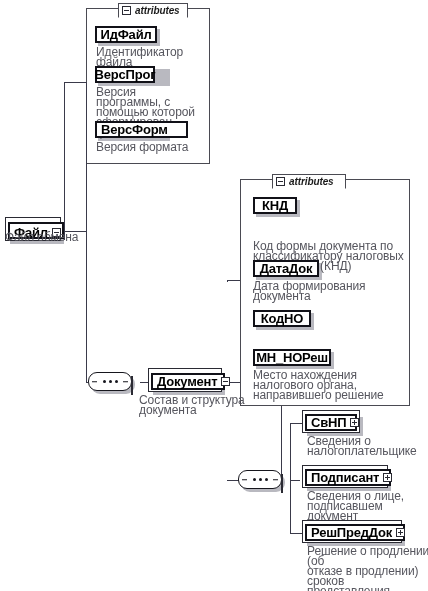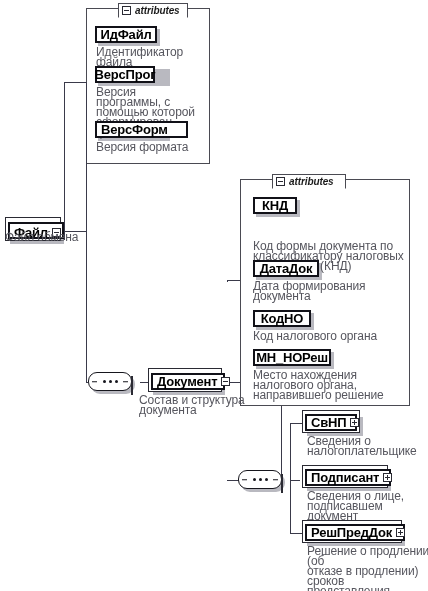--- a/index.html
+++ b/index.html
@@ -276,21 +276,20 @@
   <div class="node" style="left:253px; top:260px; width:66px; justify-content:center;">
     <span class="node-label">ДатаДок</span>
   </div>
   <div class="caption" style="left:253px; top:281px; width:152px;">Дата формирования
 документа</div>
 
   <div class="node-shadow" style="left:256px; top:313px; width:58px; height:17px;"></div>
   <div class="node" style="left:253px; top:310px; width:58px; justify-content:center;">
     <span class="node-label">КодНО</span>
   </div>
-  <div class="caption" style="left:253px; top:331px; width:152px;">Код налогового органа</div>
 
   <div class="node-shadow" style="left:256px; top:352px; width:78px; height:17px;"></div>
   <div class="node" style="left:253px; top:349px; width:78px; justify-content:center;">
     <span class="node-label">МН_НОРеш</span>
   </div>
   <div class="caption" style="left:253px; top:370px; width:152px;">Место нахождения
 налогового органа,
 направившего решение</div>
 
   <div class="line h" style="left:227px; top:480px; width:54px;"></div>

